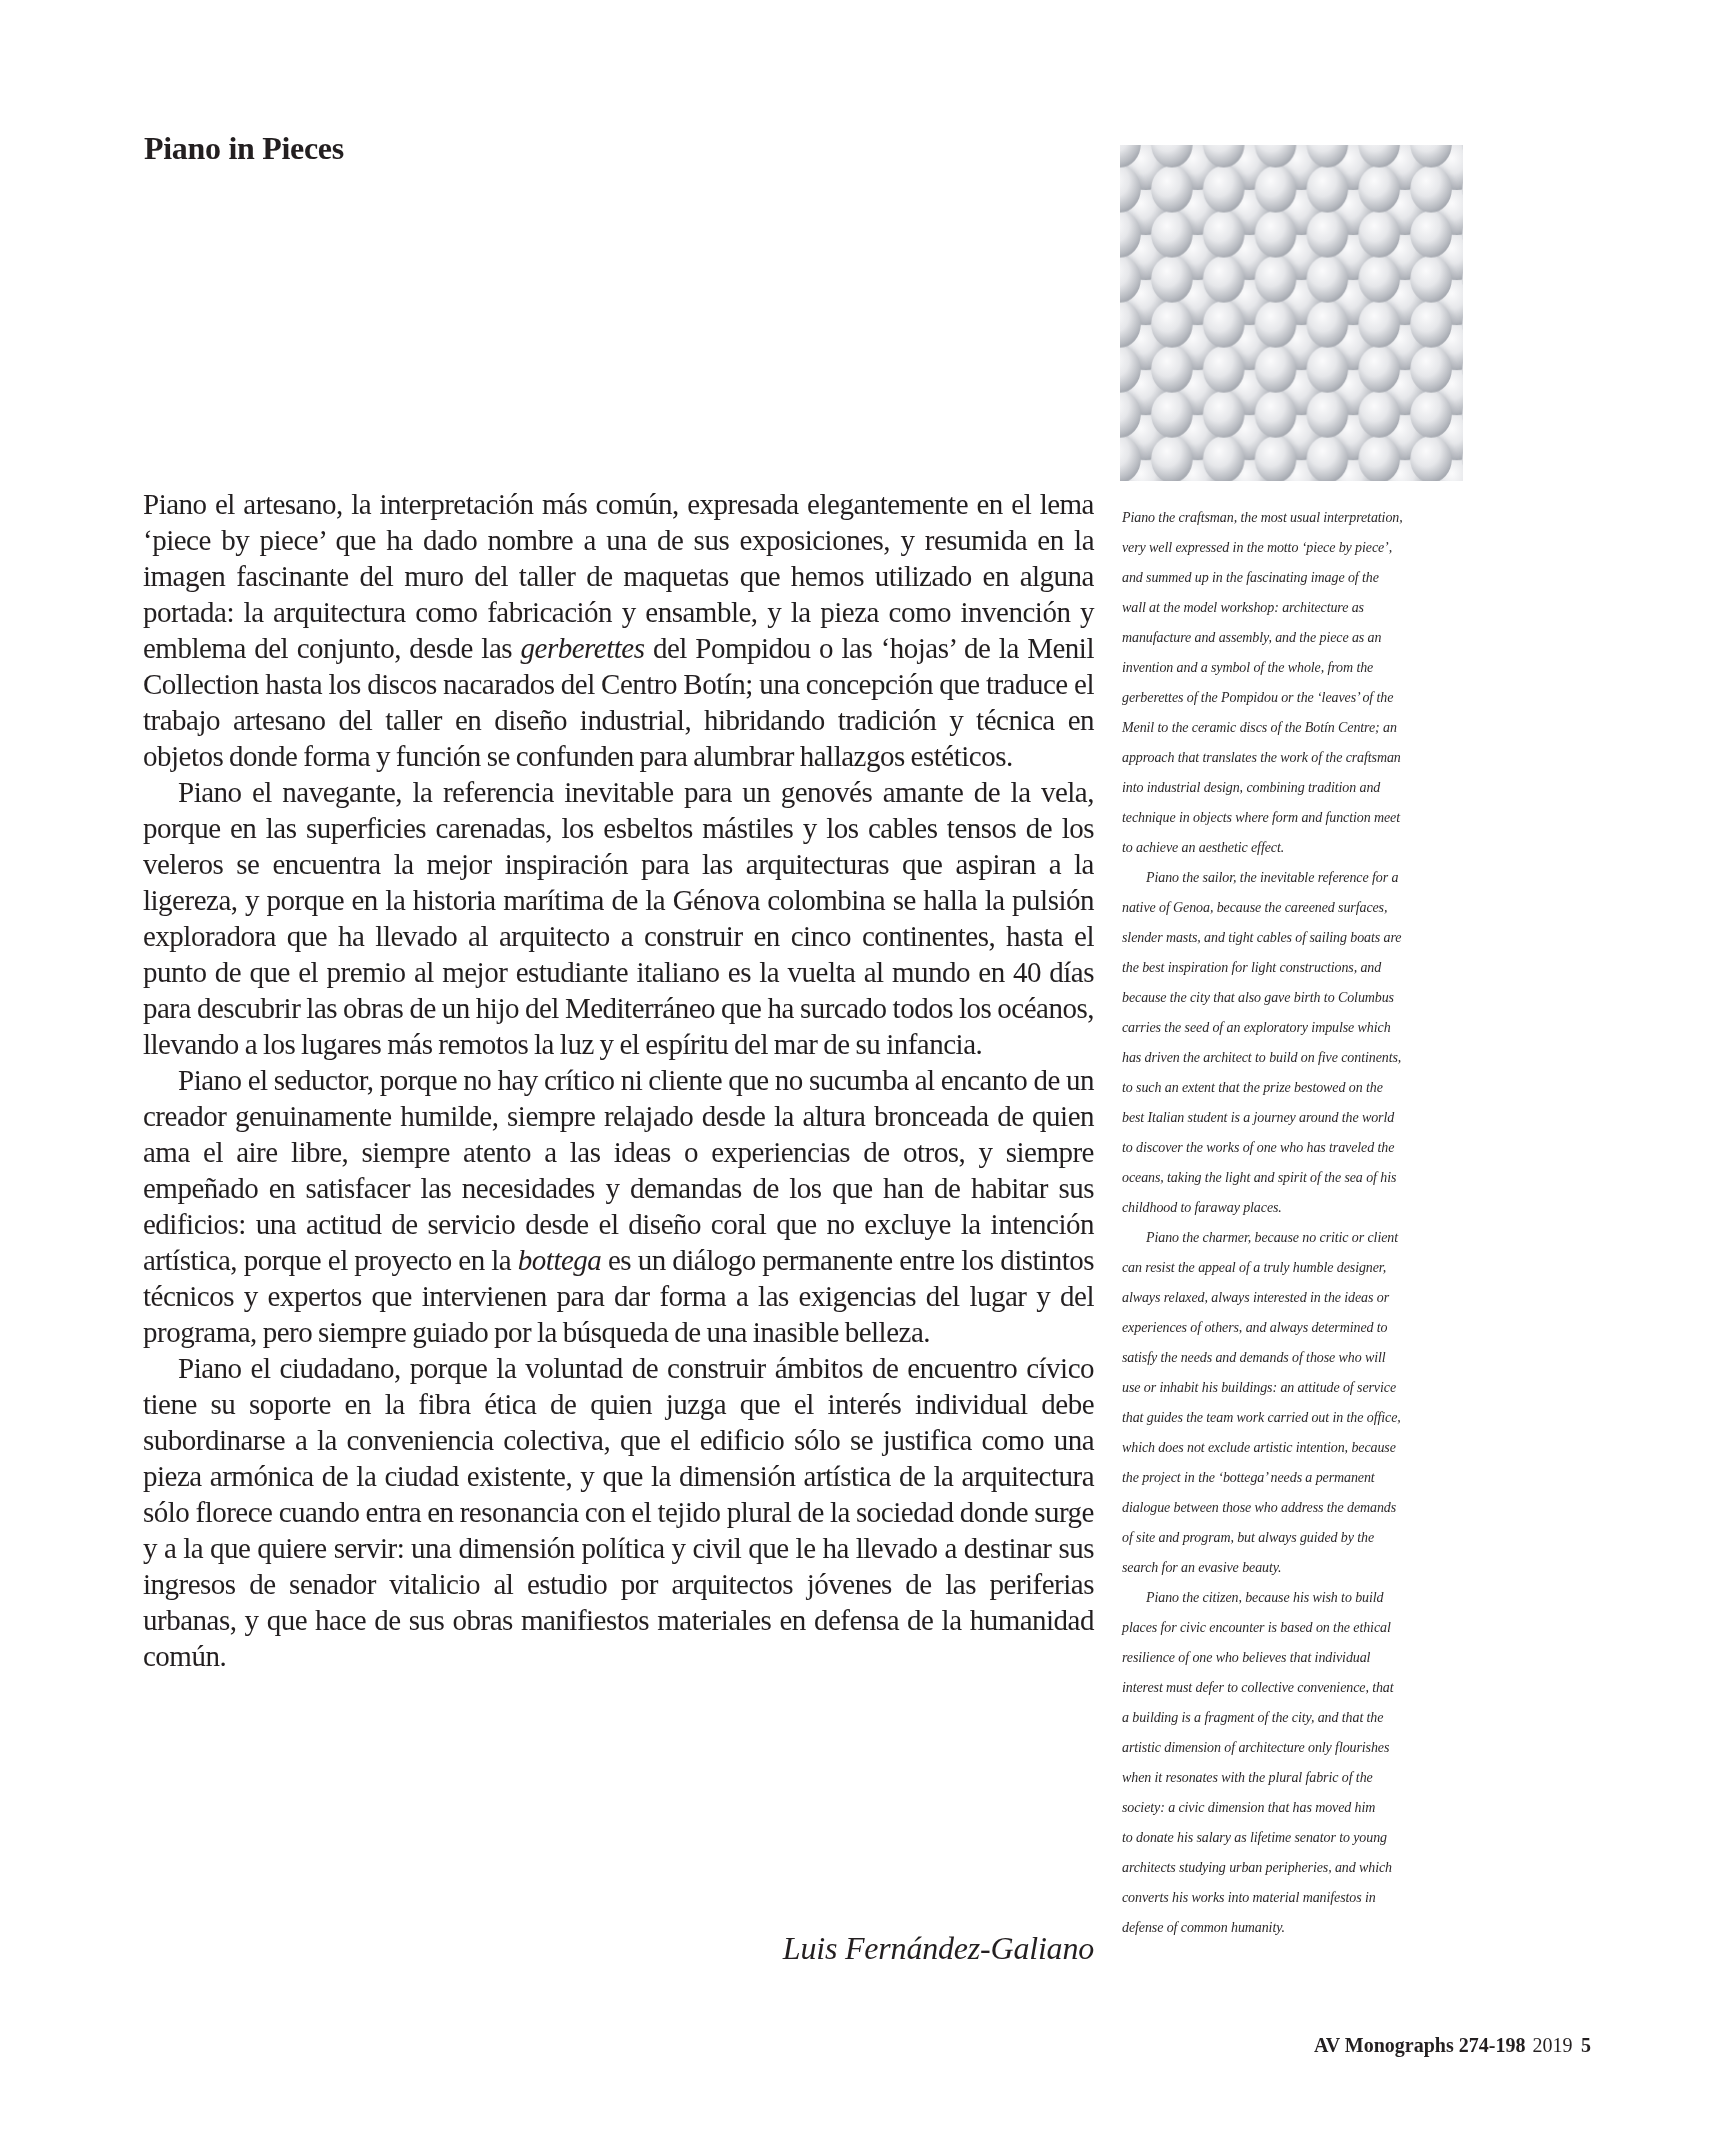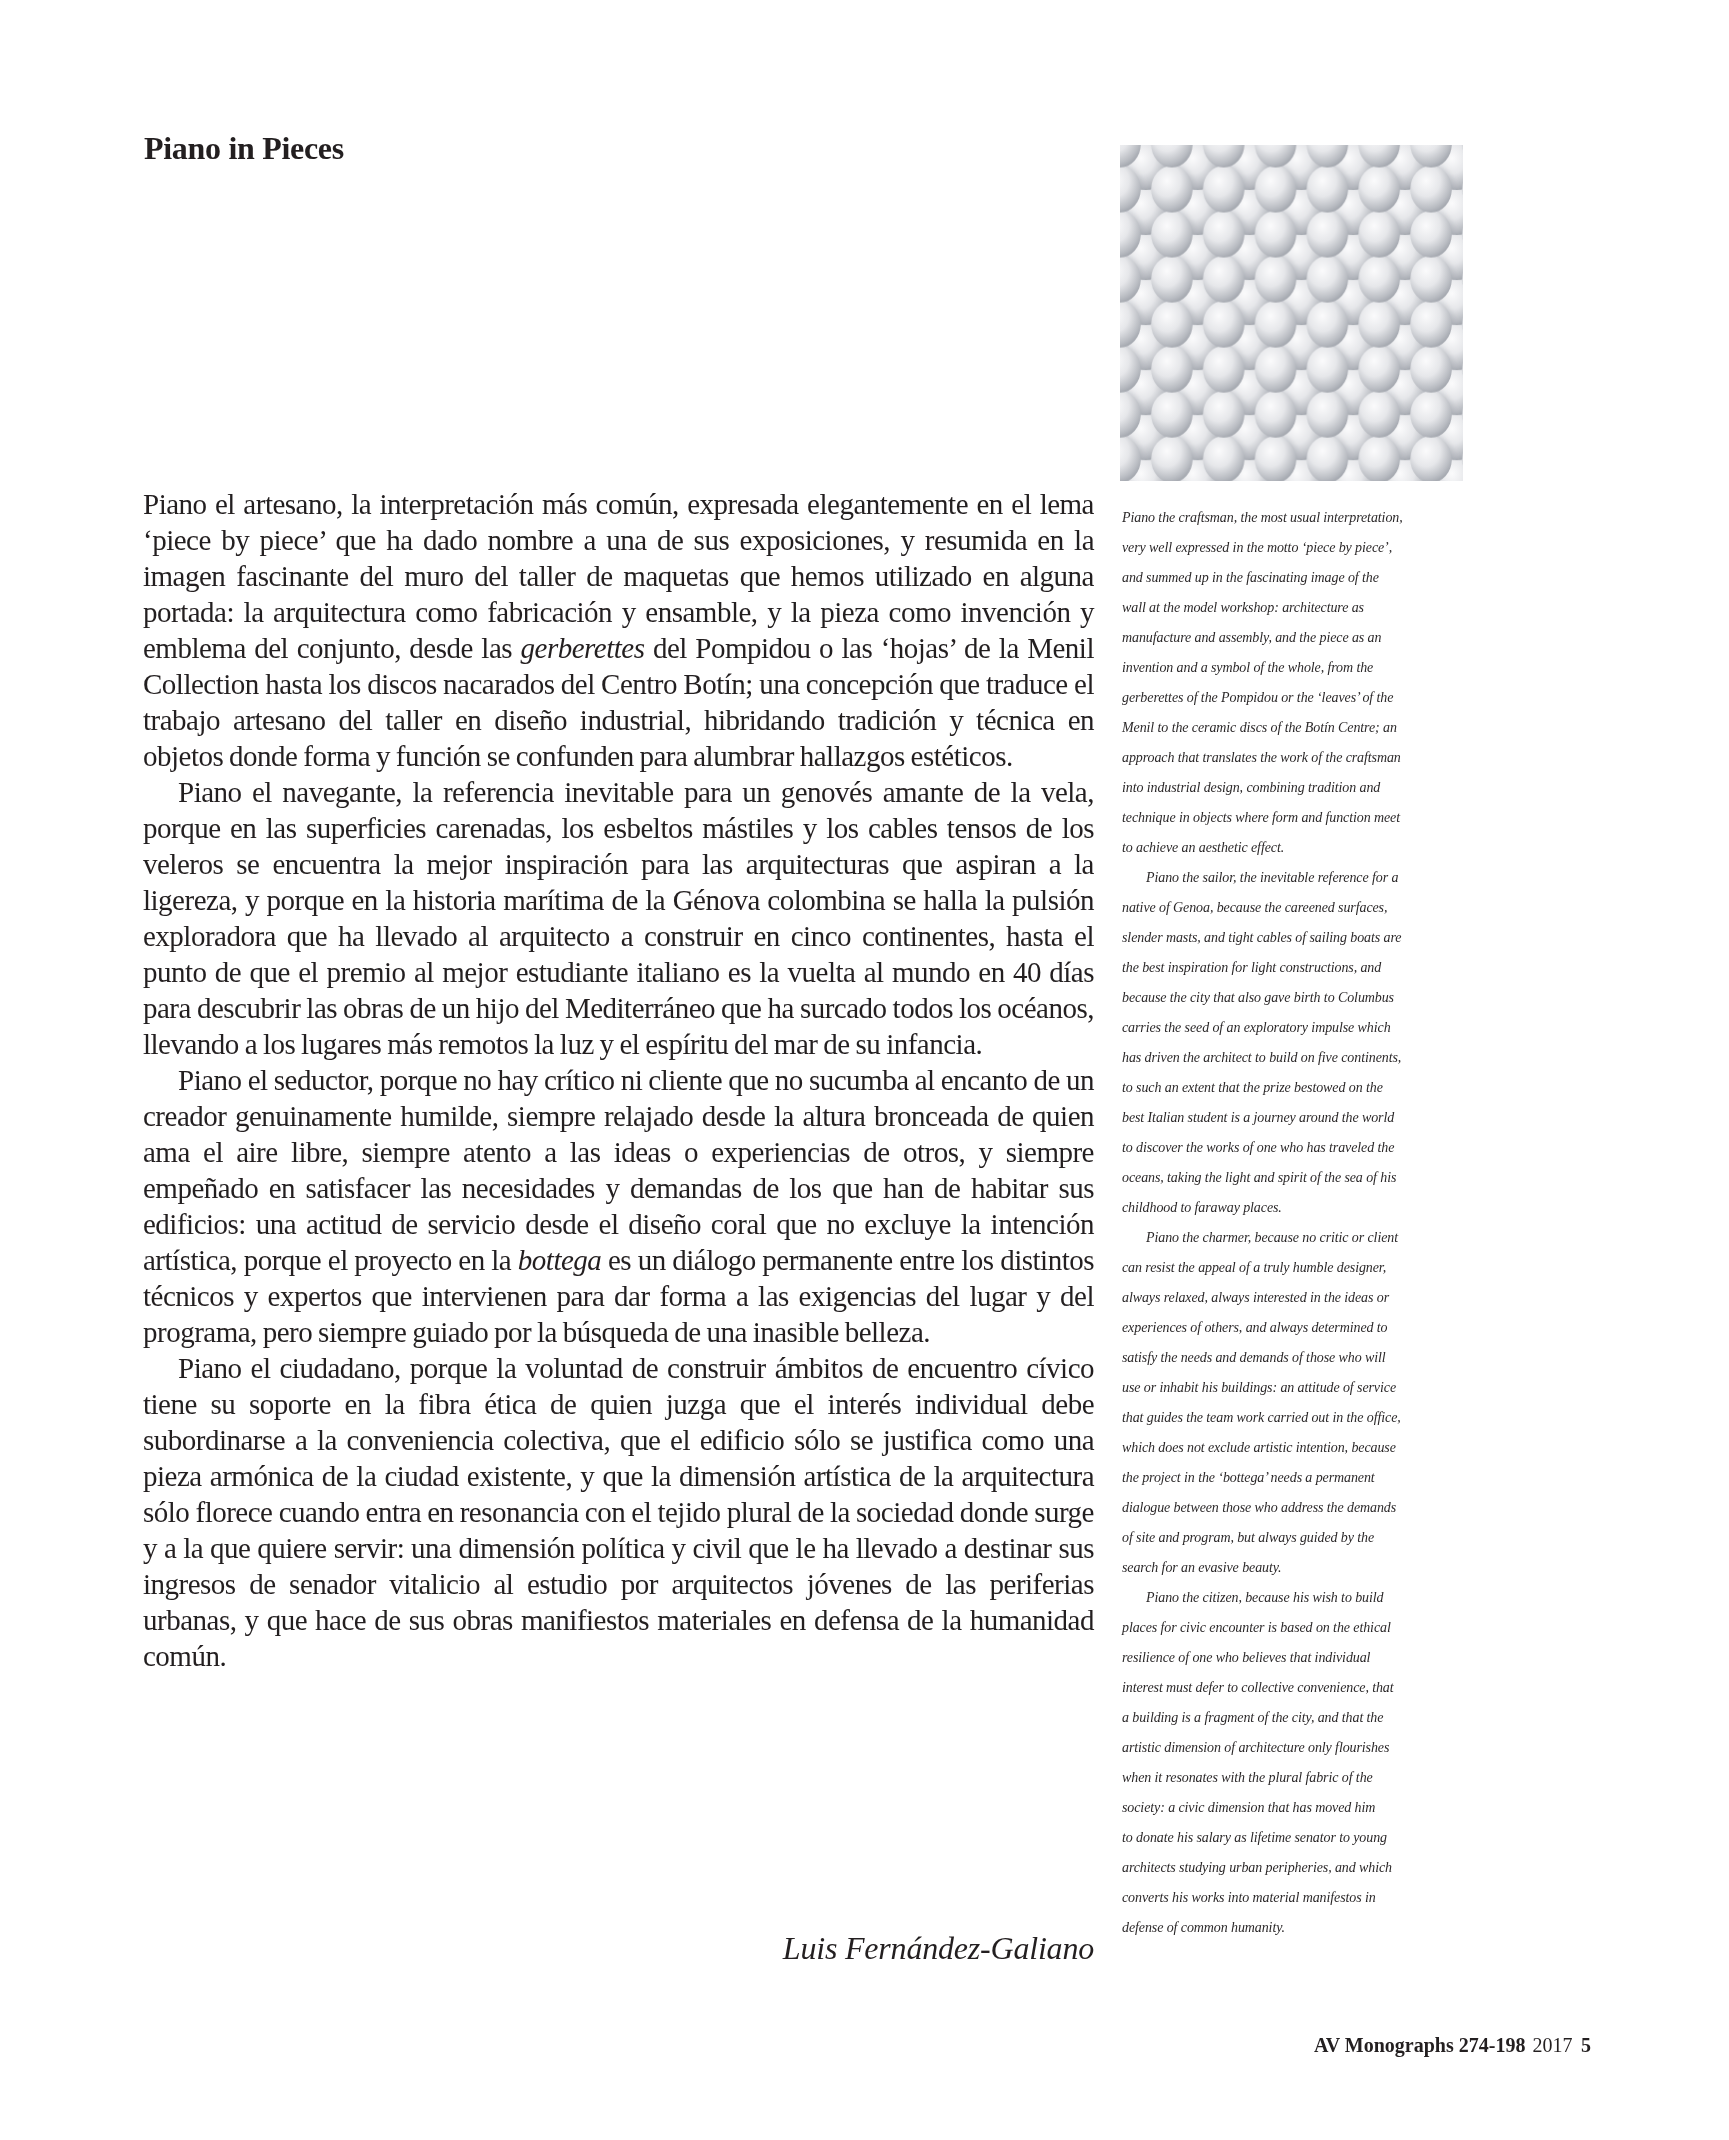--- a/index.html
+++ b/index.html
@@ -92,15 +92,15 @@
 <div class="signature">Luis Fernández-Galiano</div>
 
 <div class="col-en">
   <p><span>Piano the craftsman, the most usual interpretation,</span><br><span>very well expressed in the motto ‘piece by piece’,</span><br><span>and summed up in the fascinating image of the</span><br><span>wall at the model workshop: architecture as</span><br><span>manufacture and assembly, and the piece as an</span><br><span>invention and a symbol of the whole, from the</span><br><span>gerberettes of the Pompidou or the ‘leaves’ of the</span><br><span>Menil to the ceramic discs of the Botín Centre; an</span><br><span>approach that translates the work of the craftsman</span><br><span>into industrial design, combining tradition and</span><br><span>technique in objects where form and function meet</span><br><span>to achieve an aesthetic effect.</span></p>
   <p><span>Piano the sailor, the inevitable reference for a</span><br><span>native of Genoa, because the careened surfaces,</span><br><span>slender masts, and tight cables of sailing boats are</span><br><span>the best inspiration for light constructions, and</span><br><span>because the city that also gave birth to Columbus</span><br><span>carries the seed of an exploratory impulse which</span><br><span>has driven the architect to build on five continents,</span><br><span>to such an extent that the prize bestowed on the</span><br><span>best Italian student is a journey around the world</span><br><span>to discover the works of one who has traveled the</span><br><span>oceans, taking the light and spirit of the sea of his</span><br><span>childhood to faraway places.</span></p>
   <p><span>Piano the charmer, because no critic or client</span><br><span>can resist the appeal of a truly humble designer,</span><br><span>always relaxed, always interested in the ideas or</span><br><span>experiences of others, and always determined to</span><br><span>satisfy the needs and demands of those who will</span><br><span>use or inhabit his buildings: an attitude of service</span><br><span>that guides the team work carried out in the office,</span><br><span>which does not exclude artistic intention, because</span><br><span>the project in the ‘bottega’ needs a permanent</span><br><span>dialogue between those who address the demands</span><br><span>of site and program, but always guided by the</span><br><span>search for an evasive beauty.</span></p>
   <p><span>Piano the citizen, because his wish to build</span><br><span>places for civic encounter is based on the ethical</span><br><span>resilience of one who believes that individual</span><br><span>interest must defer to collective convenience, that</span><br><span>a building is a fragment of the city, and that the</span><br><span>artistic dimension of architecture only flourishes</span><br><span>when it resonates with the plural fabric of the</span><br><span>society: a civic dimension that has moved him</span><br><span>to donate his salary as lifetime senator to young</span><br><span>architects studying urban peripheries, and which</span><br><span>converts his works into material manifestos in</span><br><span>defense of common humanity.</span></p>
 </div>
 
 <div class="folio">
-  <span class="mag">AV Monographs 274-198</span><span class="yr">2017</span><span class="pg">5</span>
+  <span class="mag">AV Monographs 274-198</span><span class="yr">2019</span><span class="pg">5</span>
 </div>
 
 
 </body></html>

